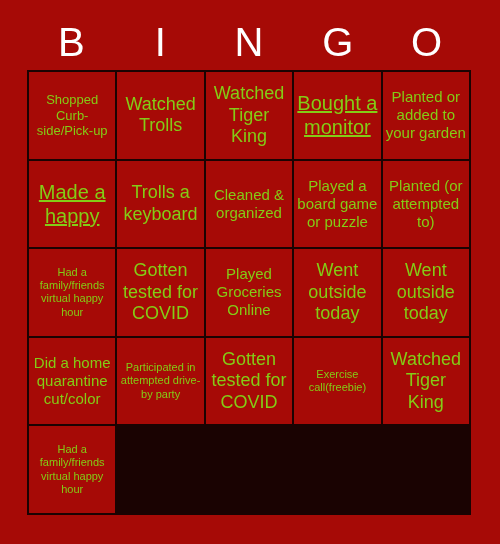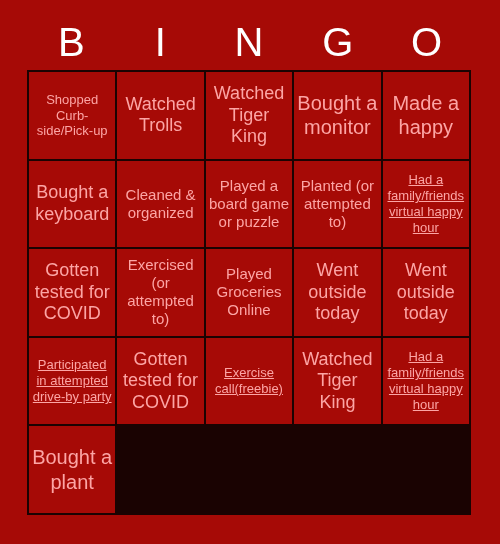--- a/index.html
+++ b/index.html
@@ -64,39 +64,39 @@
   }
   .bingo-cell {
     background: #a60a06;
     border-right: 2px solid #1a0302;
     border-bottom: 2px solid #1a0302;
     box-sizing: border-box;
     display: flex;
     align-items: center;
     justify-content: center;
     text-align: center;
-    color: #fca5a5;
+    color: #84cc16;
     padding: 2px 3px;
     line-height: 1.18;
     overflow: hidden;
     font-family: "Liberation Sans", sans-serif;
     word-wrap: break-word;
     overflow-wrap: break-word;
   }
   .bingo-cell .cell-text {
     display: block;
     width: 100%;
   }
 
   
-  .size-xs .cell-text { font-size: 13px; line-height: 1.22; text-decoration: underline; }
+  .size-xs .cell-text { font-size: 11px; line-height: 1.22; }
   .size-s  .cell-text { font-size: 13px; line-height: 1.2; }
   .size-m  .cell-text { font-size: 15px; line-height: 1.2; }
   .size-l  .cell-text { font-size: 18px; line-height: 1.2; }
-  .size-xl .cell-text { font-size: 20px; line-height: 1.22; }
+  .size-xl .cell-text { font-size: 20px; line-height: 1.22; text-decoration: underline; }
 </style>
 </head>
 <body>
 
 <div class="card">
 
   <div class="bingo-header">
     <div class="header-letter">B</div>
     <div class="header-letter">I</div>
     <div class="header-letter">N</div>
@@ -110,66 +110,66 @@
       </div>
       <div class="bingo-cell size-l">
         <span class="cell-text">Watched Trolls</span>
       </div>
       <div class="bingo-cell size-l">
         <span class="cell-text">Watched Tiger King</span>
       </div>
       <div class="bingo-cell size-xl">
         <span class="cell-text">Bought a monitor</span>
       </div>
+      <div class="bingo-cell size-m">
+        <span class="cell-text">Planted or added to your garden</span>
+      </div>
       <div class="bingo-cell size-xl">
         <span class="cell-text">Made a happy</span>
       </div>
       <div class="bingo-cell size-l">
-        <span class="cell-text">Bought a keyboard</span>
+        <span class="cell-text">Trolls a keyboard</span>
       </div>
       <div class="bingo-cell size-m">
         <span class="cell-text">Cleaned &amp; organized</span>
       </div>
       <div class="bingo-cell size-m">
         <span class="cell-text">Played a board game or puzzle</span>
       </div>
       <div class="bingo-cell size-m">
         <span class="cell-text">Planted (or attempted to)</span>
       </div>
       <div class="bingo-cell size-xs">
         <span class="cell-text">Had a family/friends virtual happy hour</span>
       </div>
       <div class="bingo-cell size-l">
         <span class="cell-text">Gotten tested for COVID</span>
       </div>
       <div class="bingo-cell size-m">
-        <span class="cell-text">Exercised (or attempted to)</span>
-      </div>
-      <div class="bingo-cell size-m">
         <span class="cell-text">Played Groceries Online</span>
       </div>
       <div class="bingo-cell size-l">
         <span class="cell-text">Went outside today</span>
       </div>
       <div class="bingo-cell size-l">
         <span class="cell-text">Went outside today</span>
+      </div>
+      <div class="bingo-cell size-m">
+        <span class="cell-text">Did a home quarantine cut/color</span>
       </div>
       <div class="bingo-cell size-xs">
         <span class="cell-text">Participated in attempted drive-by party</span>
       </div>
       <div class="bingo-cell size-l">
         <span class="cell-text">Gotten tested for COVID</span>
       </div>
       <div class="bingo-cell size-xs">
         <span class="cell-text">Exercise call(freebie)</span>
       </div>
       <div class="bingo-cell size-l">
         <span class="cell-text">Watched Tiger King</span>
       </div>
       <div class="bingo-cell size-xs">
         <span class="cell-text">Had a family/friends virtual happy hour</span>
       </div>
-      <div class="bingo-cell size-xl">
-        <span class="cell-text">Bought a plant</span>
-      </div>
     </div>
 
 </div>
 
 </body></html>

